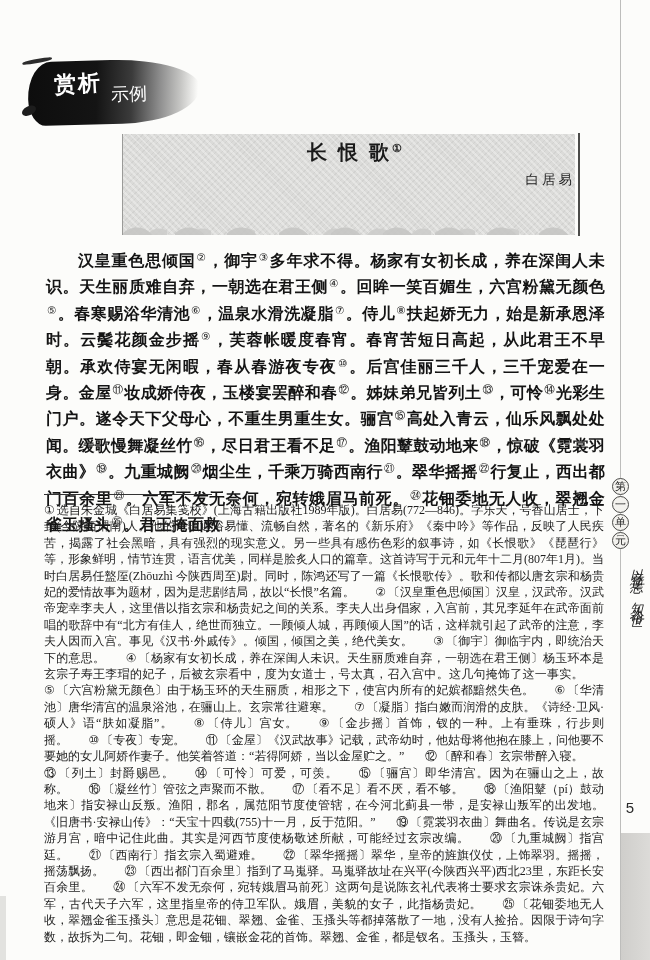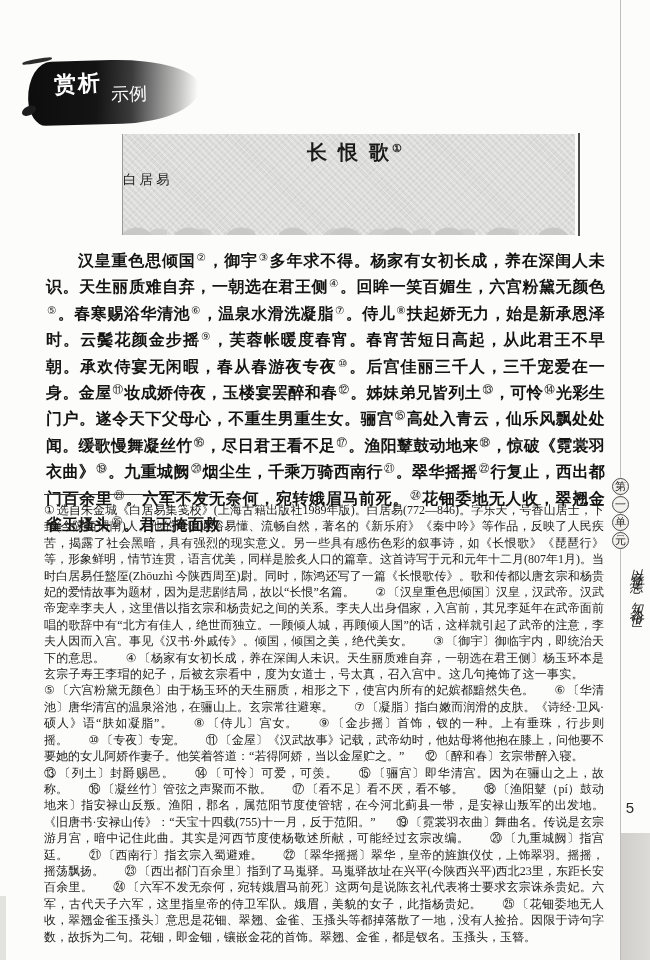--- a/index.html
+++ b/index.html
@@ -27,21 +27,21 @@
                      repeating-linear-gradient(-45deg,rgba(168,168,166,.18) 0 1px,transparent 1px 4px);
     border-left:1px solid #9a9a98;}
   .waves{position:absolute;left:0;right:0;bottom:0;height:28px;
     background-image:
       radial-gradient(circle 20px at 14px 40px,#c6c6c4 19px,transparent 20px),
       radial-gradient(circle 15px at 36px 36px,#cdcdcb 14px,transparent 15px);
     background-size:52px 28px,44px 28px;opacity:.9;}
   .banner-title{position:relative;text-align:center;padding-top:5px;font-size:20px;font-weight:700;
     letter-spacing:11px;text-indent:11px;color:#1a1a1a;}
   .t-marker{font-size:11px;vertical-align:7px;letter-spacing:0;margin-left:-8px;}
-  .banner-author{position:relative;text-align:left;margin-top:5px;font-size:13.5px;letter-spacing:3px;color:#222;}
+  .banner-author{position:relative;text-align:right;margin-top:5px;font-size:13.5px;letter-spacing:3px;color:#222;}
   .banner-line{position:absolute;left:578px;top:133px;width:2px;height:103px;background:#4c4c4a;}
 
   
   .poem{position:absolute;left:44px;top:244px;width:559px;margin:2px;
     font-size:16px;line-height:23.4px;text-align:justify;text-indent:2em;
     font-weight:600;letter-spacing:.2px;color:#141414;}
   .poem sup{font-size:10.5px;vertical-align:5px;letter-spacing:0;margin:0 1px;font-weight:400;}
 
   
   .fn-rule{position:absolute;left:44px;top:494px;width:168px;height:0;border-top:1.5px solid #333;}

